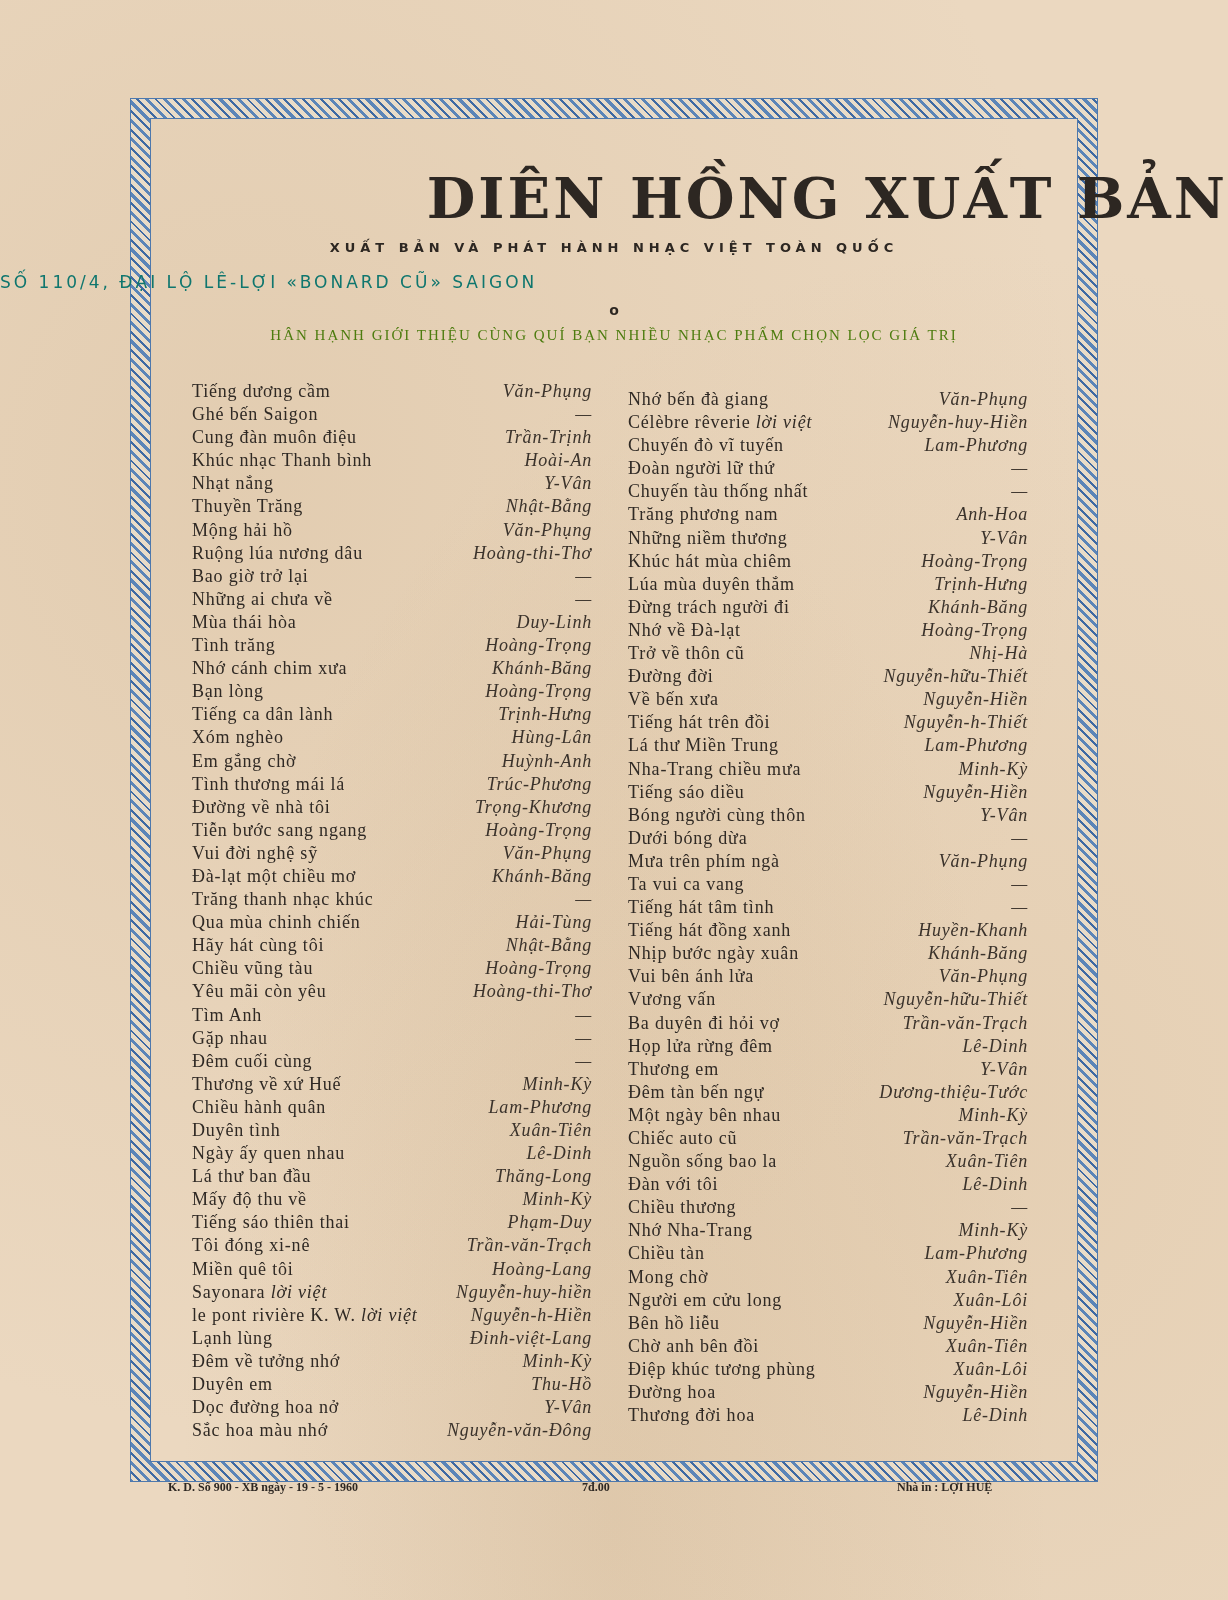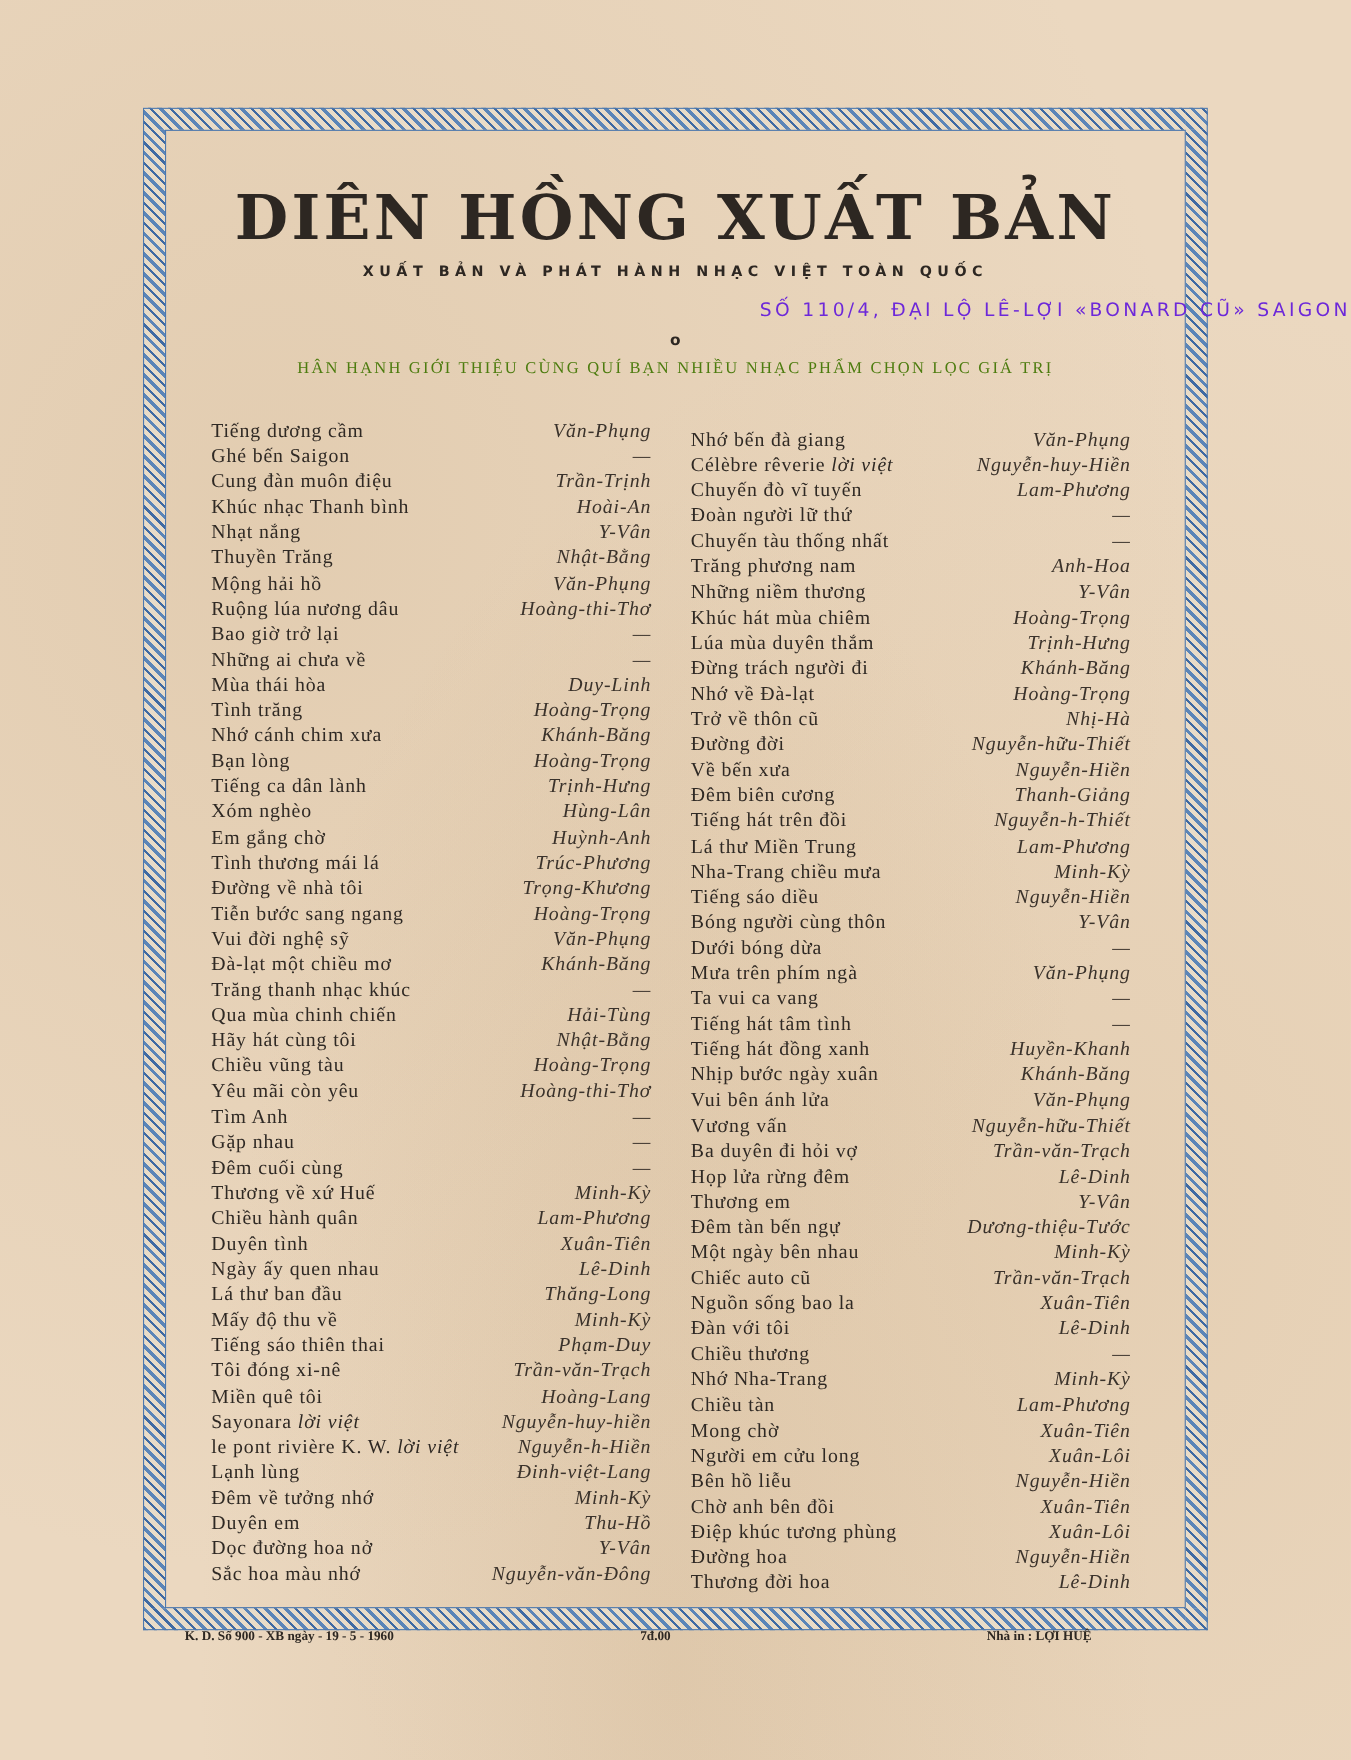--- a/index.html
+++ b/index.html
@@ -21,33 +21,33 @@
   }
   .frame::before {
     content: ""; position: absolute; inset: -20px;
     border: 1px solid #4d78ad; pointer-events: none;
   }
   .frame::after {
     content: ""; position: absolute; inset: 0;
     border: 1px solid #4d78ad; pointer-events: none;
   }
   .title {
-    position: absolute; left: 0; top: 165px; width: 1228px; text-align: center;
+    position: absolute; left: 0; top: 165px; width: 1228px; text-align: right;
     font-family: "DejaVu Serif", serif; font-weight: bold; font-size: 56px;
     letter-spacing: 3px; color: #2d2722;
   }
   .subtitle {
     position: absolute; left: 0; top: 240px; width: 1228px; text-align: center;
     font-family: "DejaVu Sans", sans-serif; font-weight: bold; font-size: 13px;
     letter-spacing: 5px; color: #2d2722;
   }
   .address {
-    position: absolute; left: 0; top: 272px; width: 1228px; text-align: right;
+    position: absolute; left: 0; top: 272px; width: 1228px; text-align: left;
     font-family: "DejaVu Sans", sans-serif; font-size: 17px;
-    letter-spacing: 3px; color: #6d28d9;
+    letter-spacing: 3px; color: #0f766e;
   }
   .ornament {
     position: absolute; left: 0; top: 302px; width: 1228px; text-align: center;
     font-family: "DejaVu Sans", sans-serif; font-weight: bold; font-size: 14px; color: #2d2722;
   }
   .intro {
     position: absolute; left: 0; top: 327px; width: 1228px; text-align: center;
     font-family: "Liberation Serif", serif; font-size: 15px;
     letter-spacing: 2px; color: #4d7c0f;
   }
@@ -318,24 +318,20 @@
     </div>
     <div class="row">
       <span class="song"><span>Đường đời</span></span>
       <span class="composer">Nguyễn-hữu-Thiết</span>
     </div>
     <div class="row">
       <span class="song"><span>Về bến xưa</span></span>
       <span class="composer">Nguyễn-Hiền</span>
     </div>
     <div class="row">
-      <span class="song"><span>Đêm biên cương</span></span>
-      <span class="composer">Thanh-Giảng</span>
-    </div>
-    <div class="row">
       <span class="song"><span>Tiếng hát trên đồi</span></span>
       <span class="composer">Nguyễn-h-Thiết</span>
     </div>
     <div class="row">
       <span class="song"><span>Lá thư Miền Trung</span></span>
       <span class="composer">Lam-Phương</span>
     </div>
     <div class="row">
       <span class="song"><span>Nha-Trang chiều mưa</span></span>
       <span class="composer">Minh-Kỳ</span>

